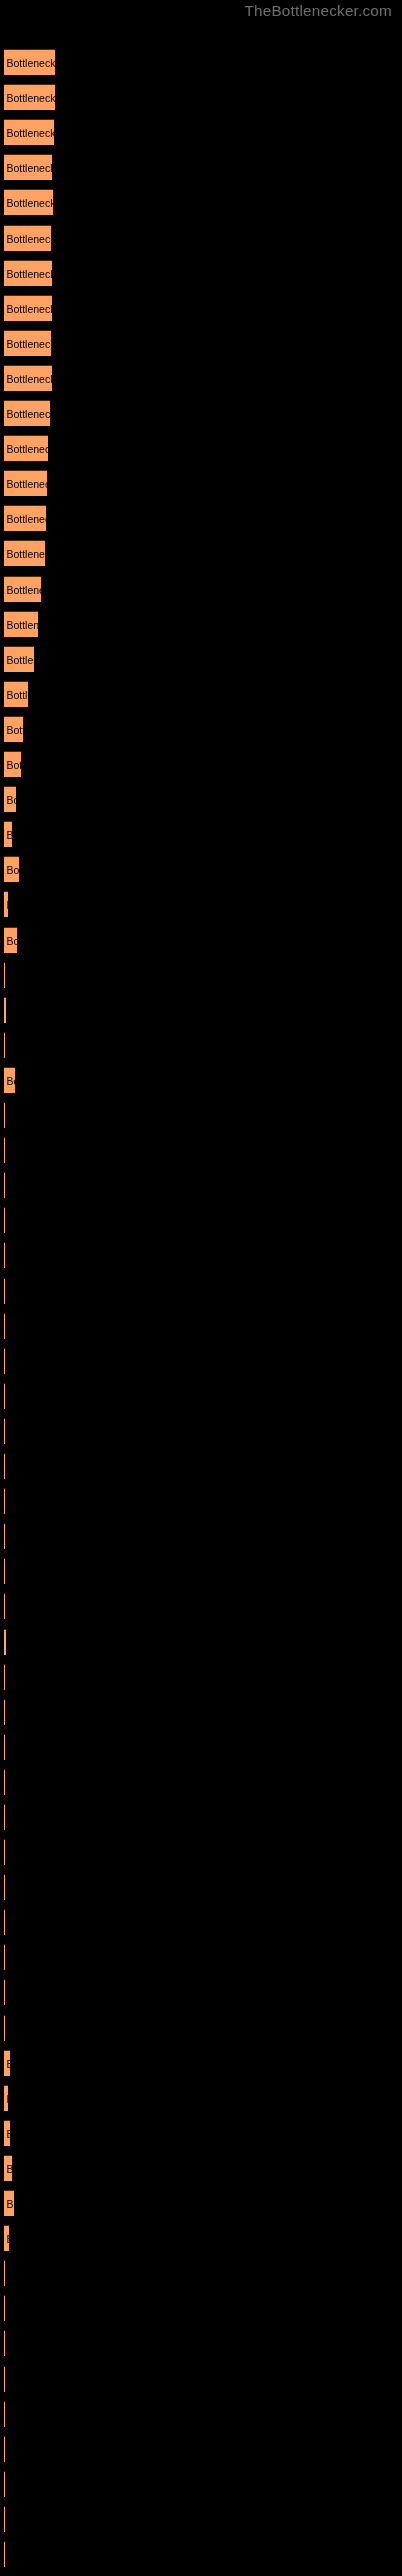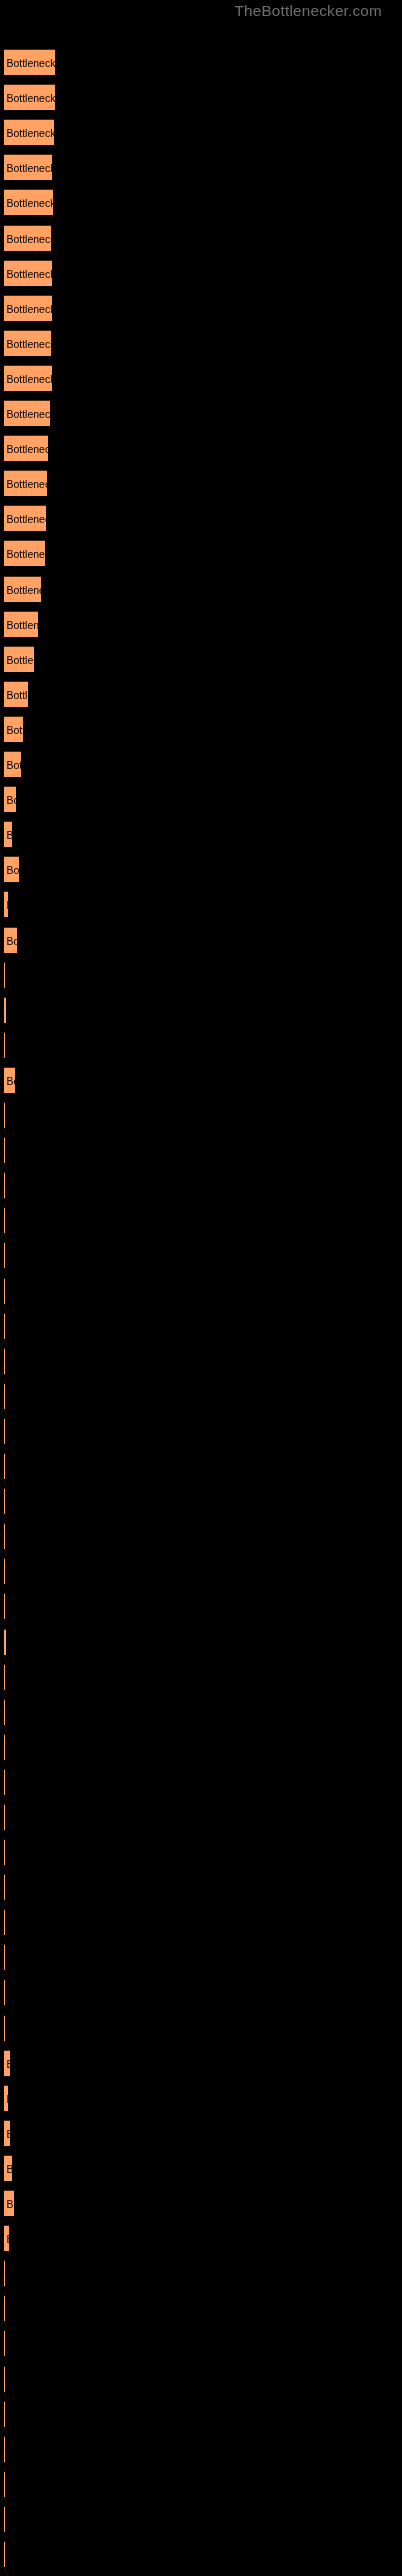--- a/index.html
+++ b/index.html
@@ -18,21 +18,21 @@
     position: absolute;
     inset: 0;
     background: #000000;
   }
   .watermark {
     position: absolute;
     top: 0px;
     left: 0px;
     width: 403px;
     text-align: right;
-    padding-right: 21px;
+    padding-right: 11px;
     box-sizing: border-box;
     color: #6e6e6e;
     font-size: 15.3px;
     line-height: 21px;
     letter-spacing: 0.2px;
     font-family: "Liberation Sans", sans-serif;
     white-space: nowrap;
   }
   .bars-layer {
     position: absolute;

